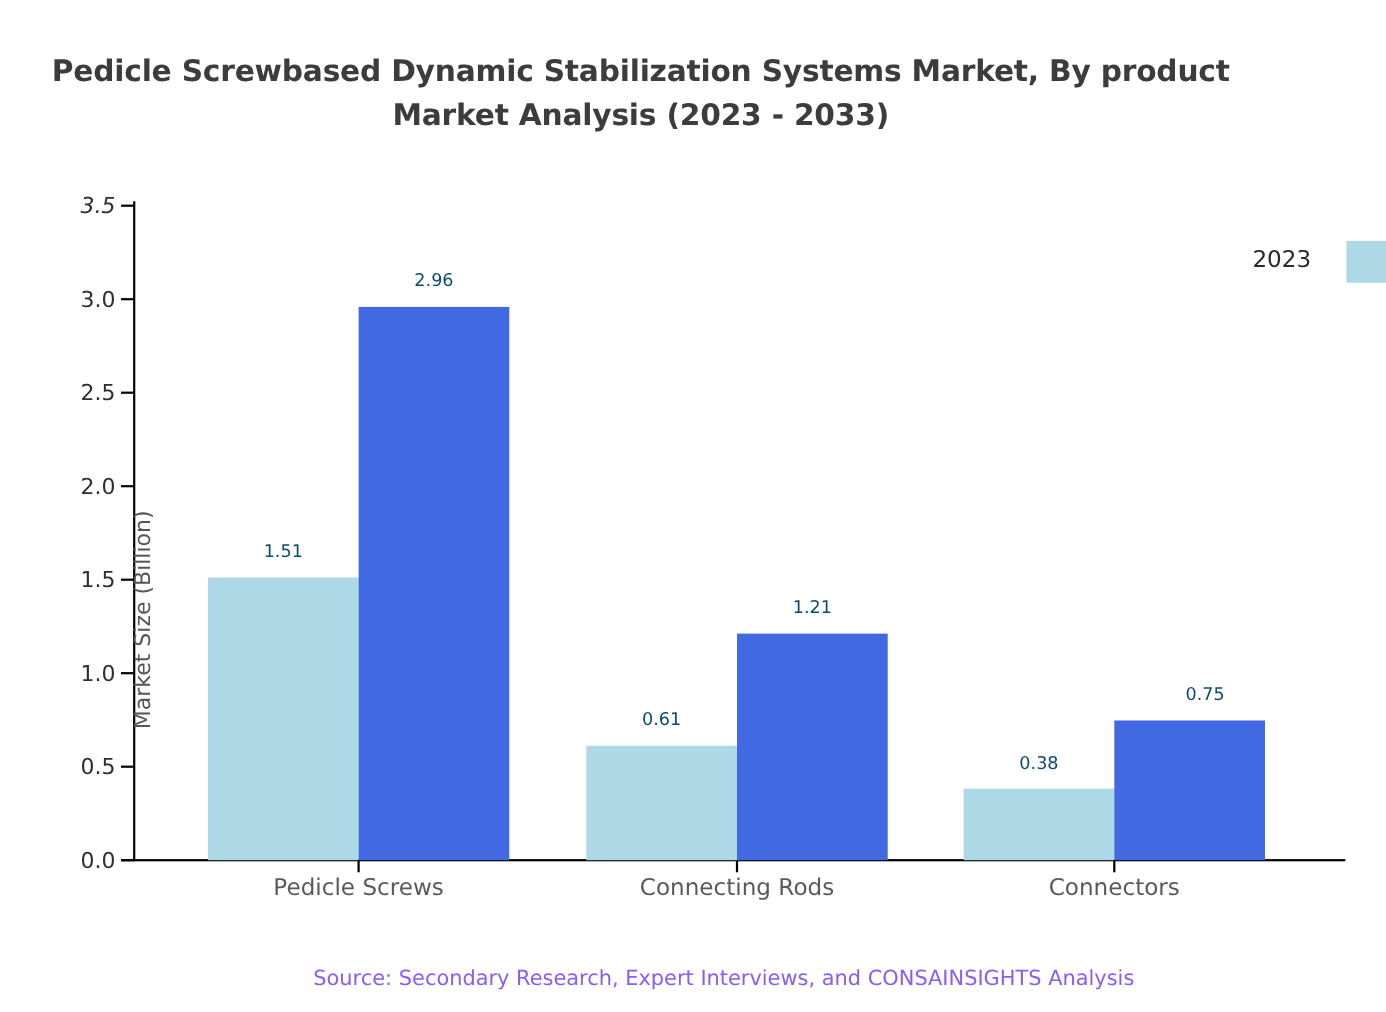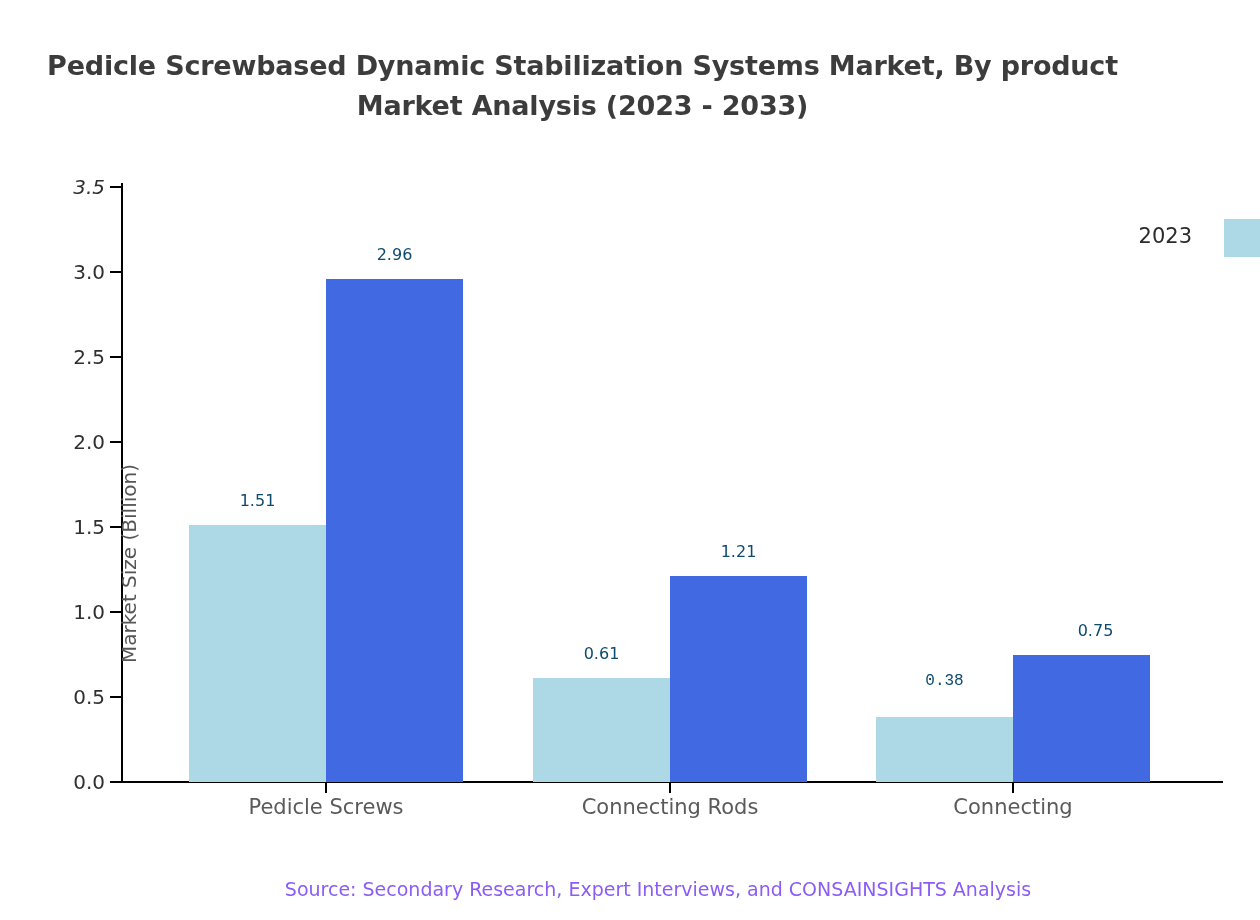--- a/index.html
+++ b/index.html
@@ -188,33 +188,33 @@
       <div class="y-tick-label" style="top: 89px; margin-left: 36px;">3.0</div>
       <div class="y-tick" style="top: 3px;"></div>
       <div class="y-tick-label" style="top: 4px; font-style: italic;">3.5</div>
     </div>
   <div id="x-ticks">
       <div class="x-tick" style="left: 204px;"></div>
       <div class="x-tick-label" style="left: 205px;">Pedicle Screws</div>
       <div class="x-tick" style="left: 548px;"></div>
       <div class="x-tick-label" style="left: 549px;">Connecting Rods</div>
       <div class="x-tick" style="left: 891px;"></div>
-      <div class="x-tick-label" style="left: 892px;">Connecting</div>
+      <div class="x-tick-label" style="left: 892px;">Connectors</div>
     </div>
   <div id="bars-layer">
       <div class="bar" style="left: 68px; width: 137px; height: 256.7px; background: rgb(173, 216, 230);"></div>
       <div class="bar-value" style="left: 136.5px; top: 308.3px;">1.51</div>
       <div class="bar" style="left: 205px; width: 137px; height: 503.2px; background: rgb(65, 105, 225);"></div>
       <div class="bar-value" style="left: 273.5px; top: 61.8px;">2.96</div>
       <div class="bar" style="left: 412px; width: 137px; height: 103.7px; background: rgb(173, 216, 230);"></div>
       <div class="bar-value" style="left: 480.5px; top: 461.3px;">0.61</div>
       <div class="bar" style="left: 549px; width: 137px; height: 205.7px; background: rgb(65, 105, 225);"></div>
       <div class="bar-value" style="left: 617.5px; top: 359.3px;">1.21</div>
       <div class="bar" style="left: 755px; width: 137px; height: 64.6px; background: rgb(173, 216, 230);"></div>
-      <div class="bar-value" style="left: 823.5px; top: 489px; font-family: Liberation Mono, monospace;">0.38</div>
+      <div class="bar-value" style="left: 823.5px; top: 501px;">0.38</div>
       <div class="bar" style="left: 892px; width: 137px; height: 127.5px; background: rgb(65, 105, 225);"></div>
       <div class="bar-value" style="left: 960.5px; top: 437.5px; margin-left: 14px;">0.75</div>
     </div>
 </div>
 
 <div id="legend">
     <div class="legend-row">
       <div class="legend-label">2023</div>
       <div class="legend-swatch" style="background: rgb(173, 216, 230);"></div>
     </div>

